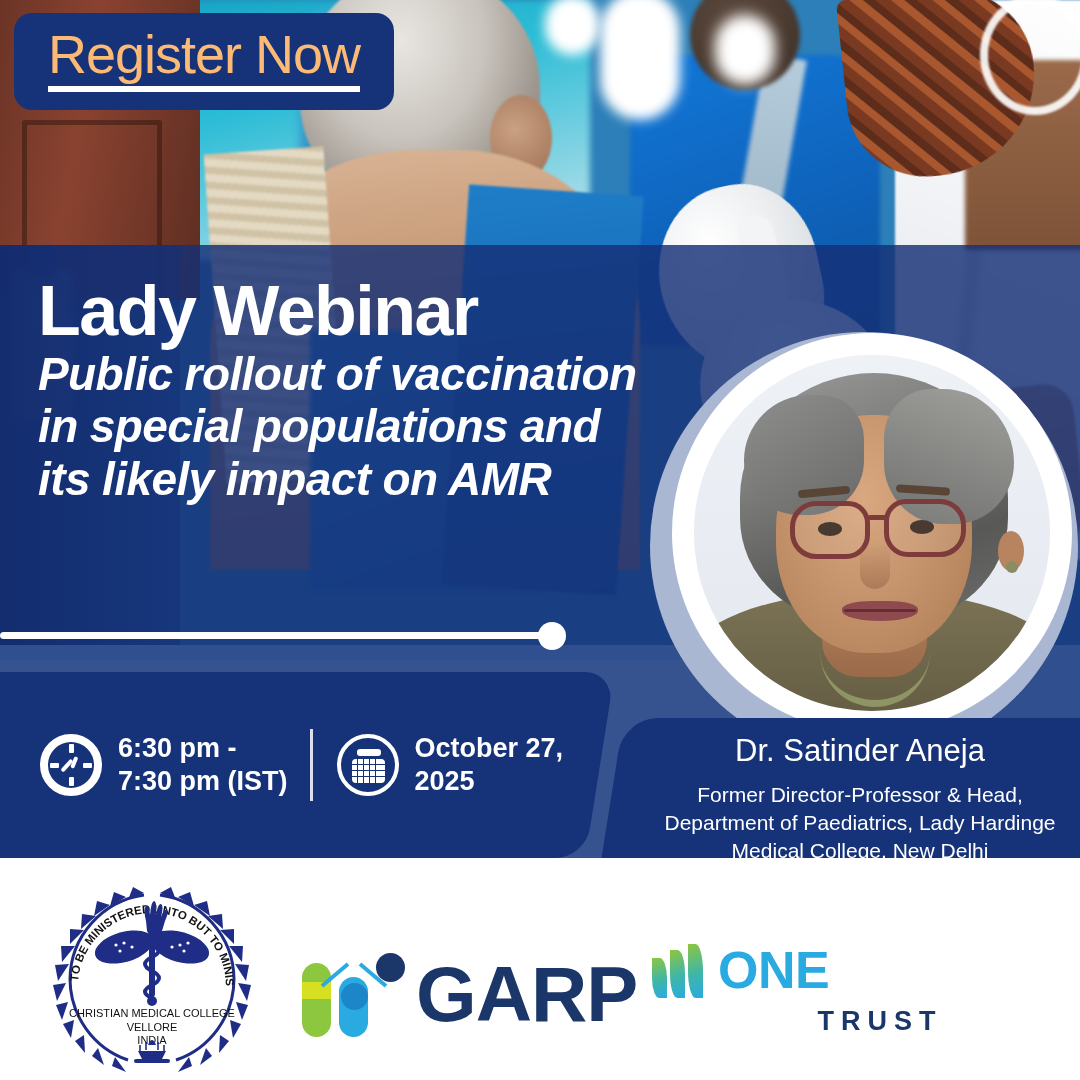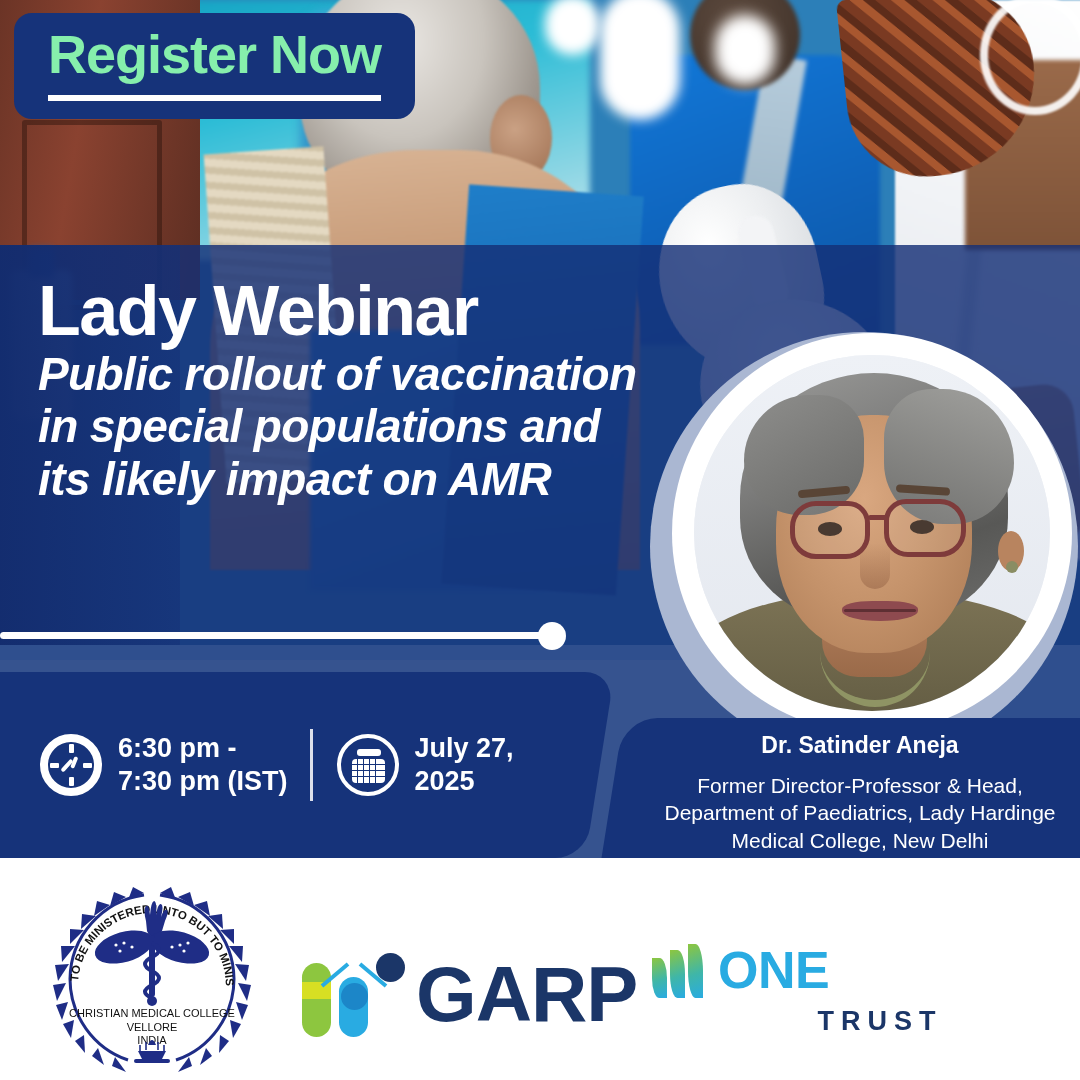--- a/index.html
+++ b/index.html
@@ -211,23 +211,23 @@
   }
 
   
   .register-btn {
     position:absolute; left:14px; top:13px;
     padding:14px 34px 18px 34px;
     background:#16337a; border-radius:18px;
     display:flex; align-items:center; justify-content:center;
   }
   .register-btn span {
-    color:#86efac; font-size:54px; font-weight:bold;
+    color:#fdba74; font-size:54px; font-weight:normal;
     letter-spacing:-1px;
-    border-bottom:6px solid #ffffff; padding-bottom:14px;
+    border-bottom:6px solid #ffffff; padding-bottom:5px;
     line-height:1.0;
   }
 
   
   .title-block { position:absolute; left:38px; top:275px; width:600px; }
   .title-main {
     color:#ffffff; font-size:70px; font-weight:bold; letter-spacing:-1.5px;
     line-height:1.04;
   }
   .title-sub {
@@ -393,21 +393,21 @@
   }
   .speaker-panel-sq {
     position:absolute; left:1000px; top:718px; width:120px; height:198px;
     background:#16337a;
   }
   .speaker-content {
     position:absolute; left:640px; top:730px; width:440px;
     text-align:center; color:#ffffff;
   }
   .sp-label { font-size:31px; font-weight:normal; line-height:1.18; }
-  .sp-name { font-size:23px; font-weight:bold; line-height:1.2; margin-top:2px; }
+  .sp-name { font-size:31px; font-weight:normal; line-height:1.2; margin-top:2px; }
   .sp-affil { font-size:21px; font-weight:normal; line-height:1.32; margin-top:12px; }
 
   
   .footer {
     position:absolute; left:0; top:858px; width:1080px; height:222px;
     background:#ffffff;
   }
 
   
   .cmc { position:absolute; left:48px; top:875px; width:208px; height:200px; }
@@ -519,21 +519,21 @@
     </div>
 
     <div class="dt-divider"></div>
 
     <div class="dt-item">
       <div class="icon-cal">
         <div class="ring"></div>
         <div class="hdr"></div>
         <div class="body"></div>
       </div>
-      <div class="dt-text">July 27,
+      <div class="dt-text">October 27,
 2025</div>
     </div>
   </div>
 
   <div class="speaker-photo-outer"></div>
   <div class="speaker-photo-ring"></div>
   <div class="speaker-photo">
     <div class="pt-bg"></div>
     <div class="pt-shoulders"></div>
     <div class="pt-neck"></div>

